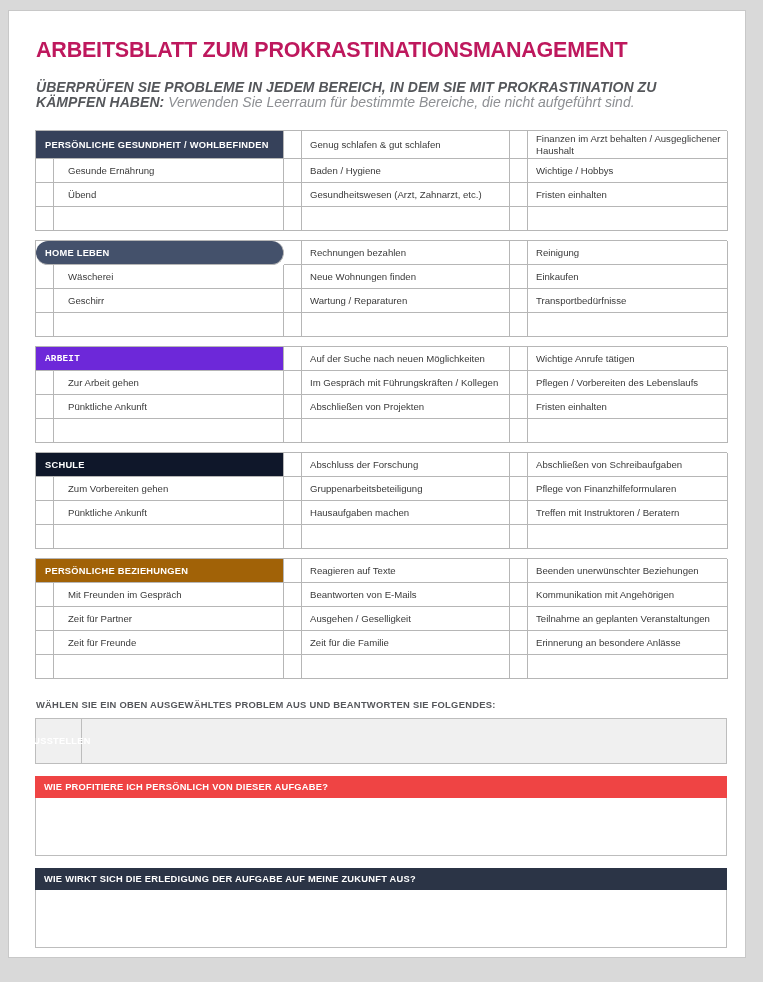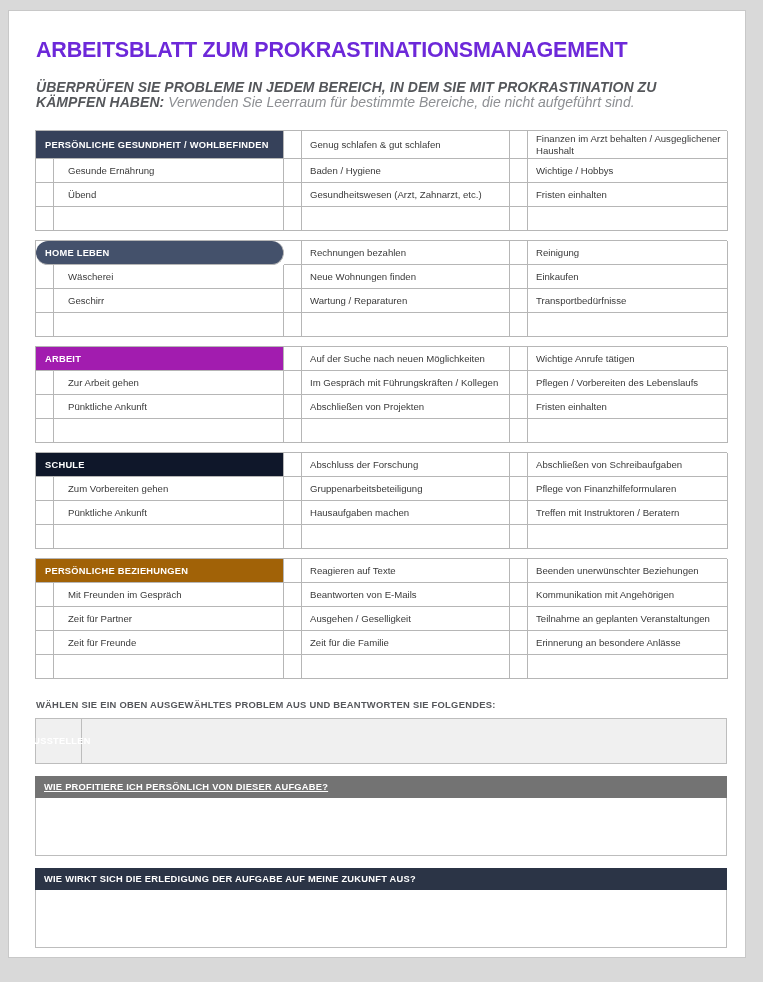--- a/index.html
+++ b/index.html
@@ -23,21 +23,21 @@
   }
 
   .inner {
     padding: 18px 22px 0 23px;
   }
 
   
   .title {
     font-size: 21.5px;
     font-weight: bold;
-    color: #6d28d9;
+    color: #be185d;
     letter-spacing: -0.2px;
     margin: 9px 0 0 4px;
     white-space: nowrap;
   }
 
   .subtitle {
     margin: 17px 0 0 4px;
     font-size: 14px;
     line-height: 14.5px;
     color: #8d8f93;
@@ -205,21 +205,21 @@
             <div class="cell box"></div>
             <div class="cell indent"></div>
             <div class="cell box"></div>
             <div class="cell"></div>
             <div class="cell box"></div>
             <div class="cell"></div>
           </div>
         </div>
         <div class="section">
           <div class="grid">
-            <div class="hdr" style="background: #a21caf;">ARBEIT</div>
+            <div class="hdr" style="background: #6d28d9; font-family: Liberation Mono, monospace;">ARBEIT</div>
             <div class="cell box"></div>
             <div class="cell">Auf der Suche nach neuen Möglichkeiten</div>
             <div class="cell box"></div>
             <div class="cell">Wichtige Anrufe tätigen</div>
             <div class="cell box"></div>
             <div class="cell indent">Zur Arbeit gehen</div>
             <div class="cell box"></div>
             <div class="cell">Im Gespräch mit Führungskräften / Kollegen</div>
             <div class="cell box"></div>
             <div class="cell">Pflegen / Vorbereiten des Lebenslaufs</div>
@@ -301,21 +301,21 @@
 
     <div class="prompt-label">WÄHLEN SIE EIN OBEN AUSGEWÄHLTES PROBLEM AUS UND BEANTWORTEN SIE FOLGENDES:</div>
 
     <div class="issue-row">
       <div class="issue-tag">AUSSTELLEN</div>
       <div class="issue-field"></div>
     </div>
 
     <div id="questions-host">
         <div class="qblock">
-          <div class="qbar" style="background: #737373; text-decoration: underline;">WIE PROFITIERE ICH PERSÖNLICH VON DIESER AUFGABE?</div>
+          <div class="qbar" style="background: #ef4444;">WIE PROFITIERE ICH PERSÖNLICH VON DIESER AUFGABE?</div>
           <div class="qbody" style="background: rgb(255, 255, 255); height: 58px;"></div>
         </div>
         <div class="qblock">
           <div class="qbar" style="background: rgb(43, 52, 70);">WIE WIRKT SICH DIE ERLEDIGUNG DER AUFGABE AUF MEINE ZUKUNFT AUS?</div>
           <div class="qbody" style="background: rgb(255, 255, 255); height: 58px;"></div>
         </div>
         <div class="qblock">
           <div class="qbar" style="background: rgb(60, 74, 99);">ERSTELLEN SIE EIN LEITBILD, IN DEM ALLE ERFORDERLICHEN RESSOURCEN, DER ANGRIFFSPLAN UND DIE FRIST AUFGEFÜHRT SIND.</div>
         </div>
       </div>

